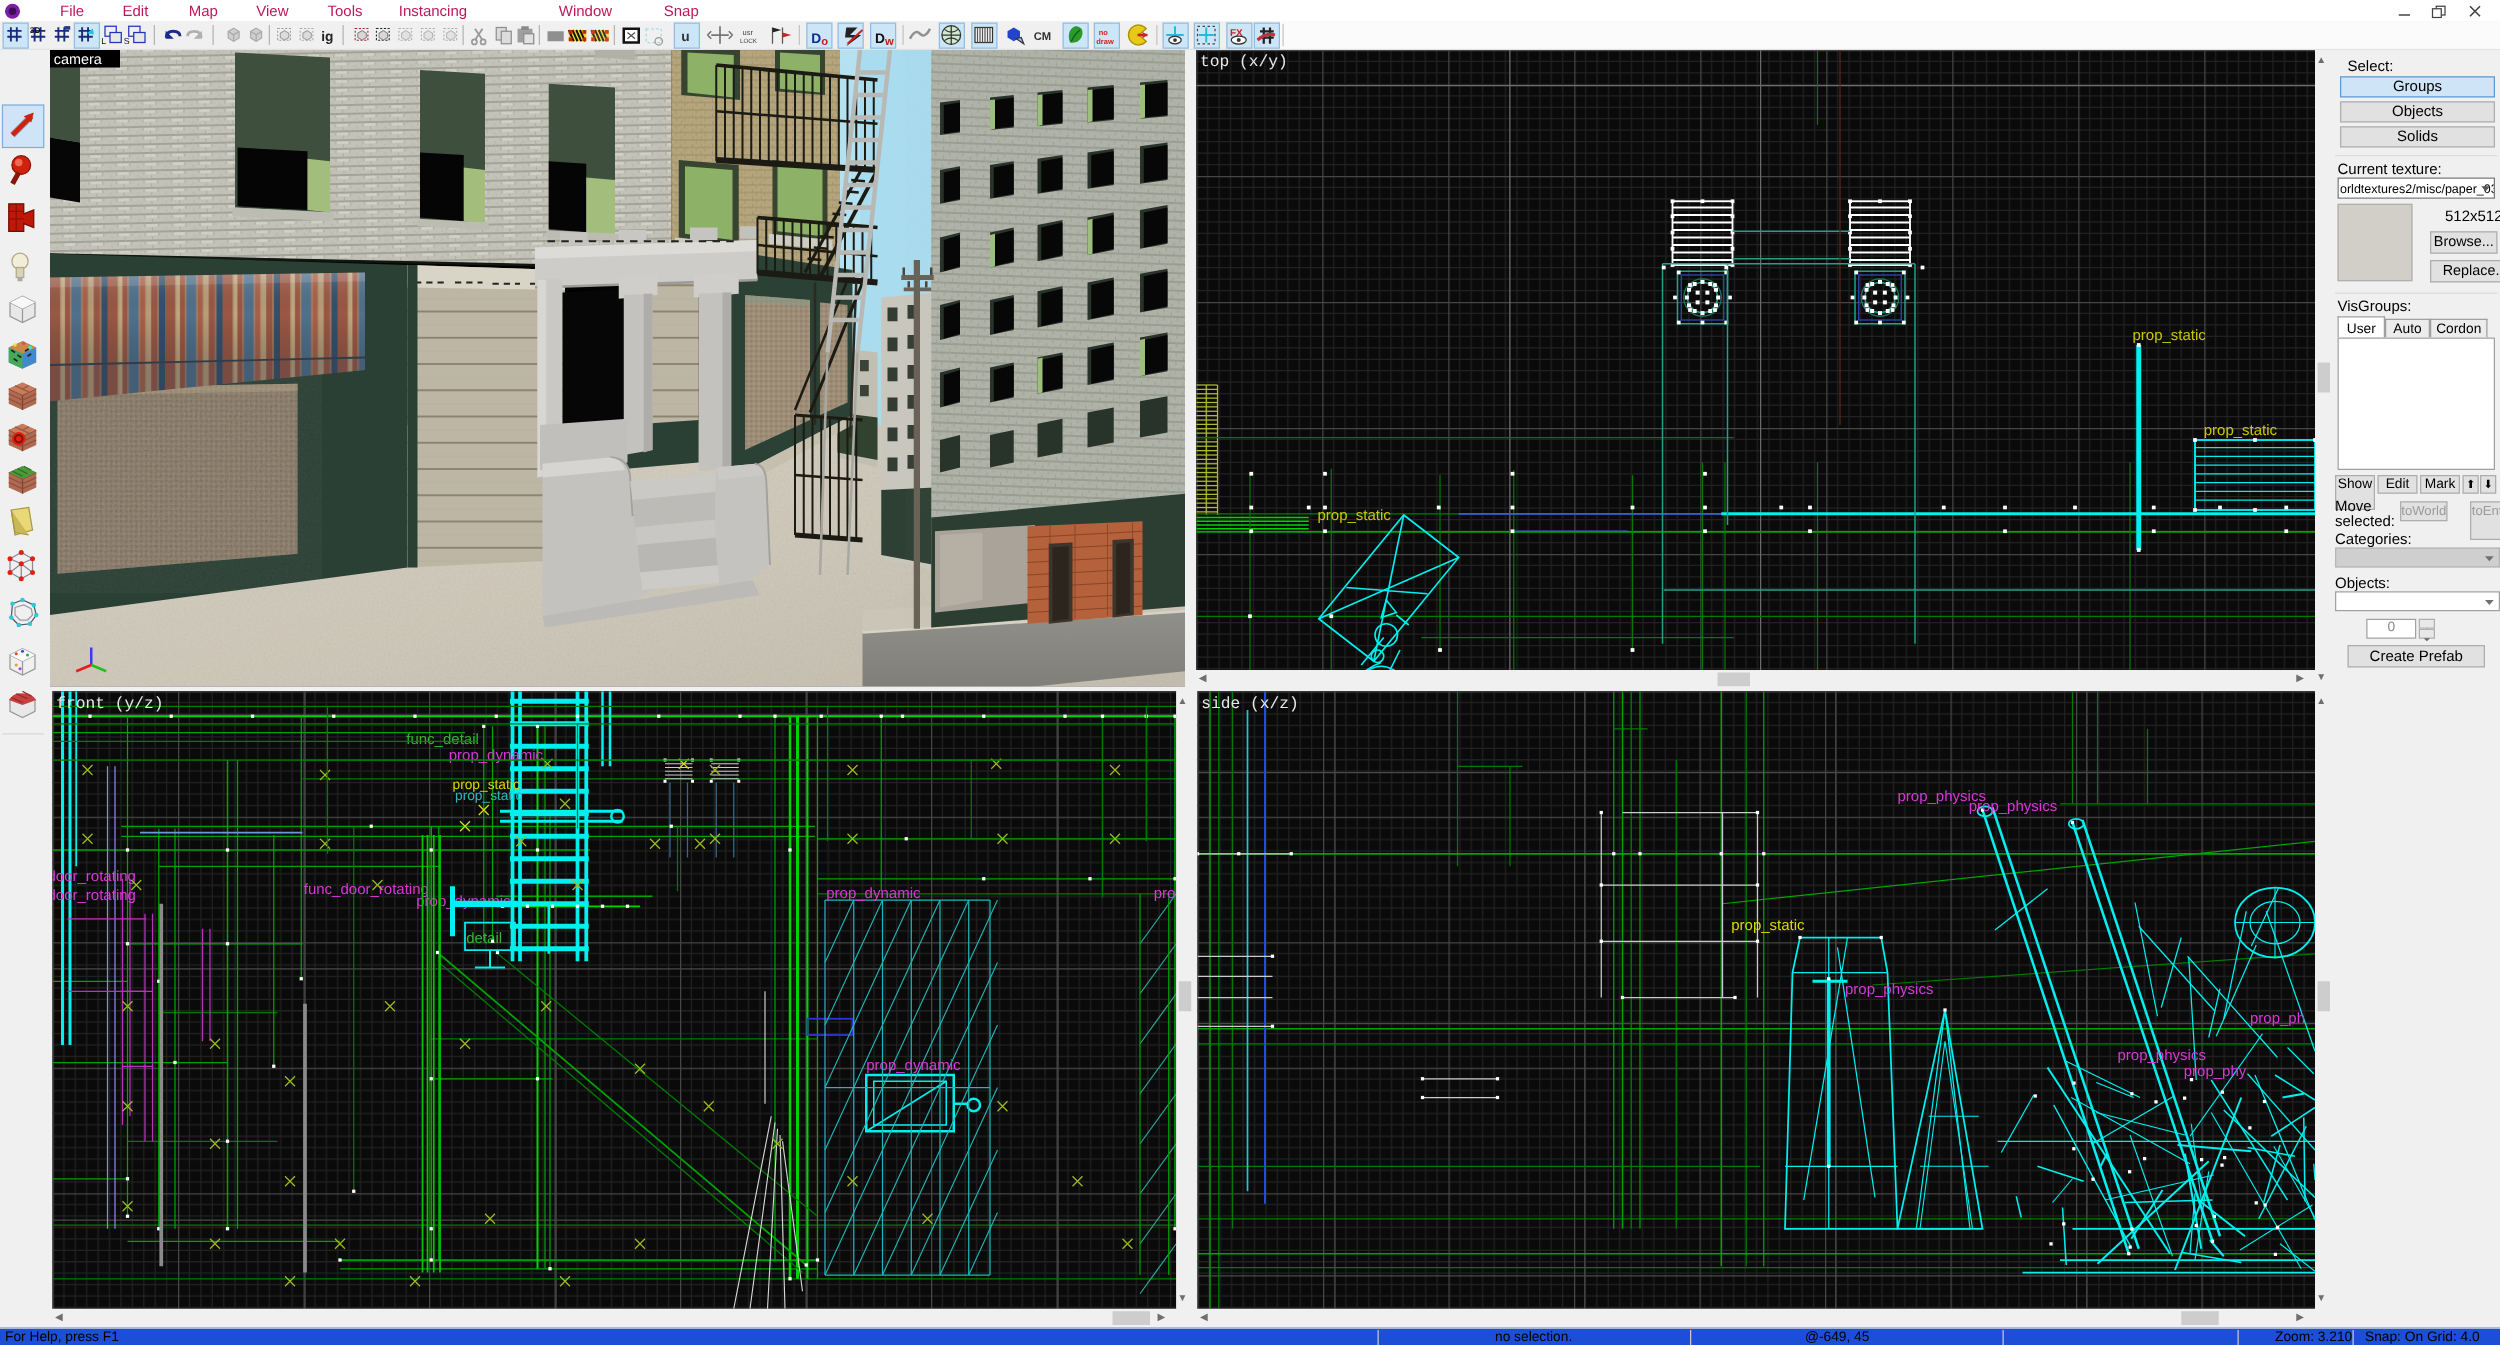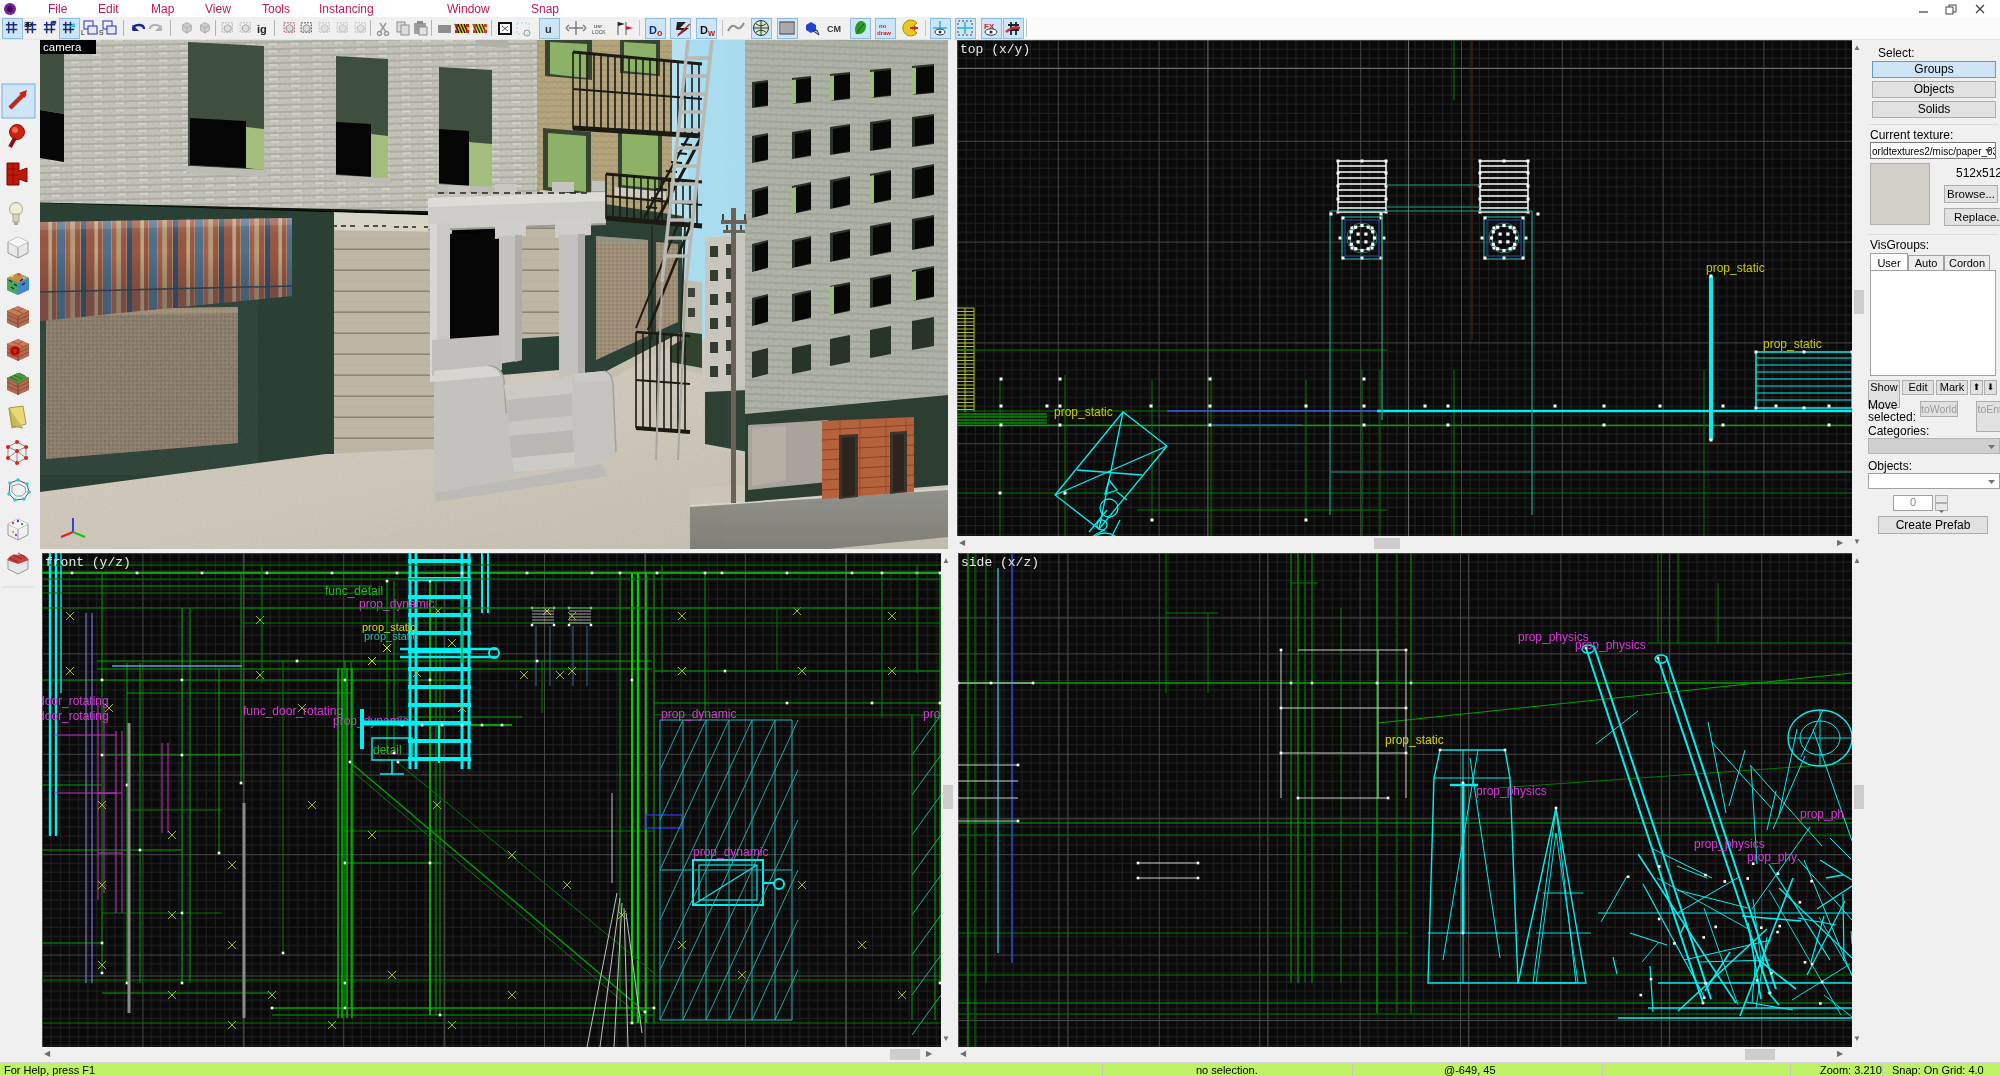--- a/index.html
+++ b/index.html
@@ -3,21 +3,21 @@
 <meta charset="utf-8">
 <style>
 html,body{margin:0;padding:0;width:2000px;height:1076px;overflow:hidden;background:#f0f0f0;
 font-family:"Liberation Sans",sans-serif;}
 *{box-sizing:border-box;}
 .abs{position:absolute;}
 #menubar{left:0;top:0;width:2000px;height:17px;background:#ffffff;font-size:12px;color:#be185d;}
 #menubar .mi{position:absolute;top:2px;}
 #toolbar{left:0;top:17px;width:2000px;height:23px;background:#f0f0f0;border-bottom:1px solid #e3e3e3;}
 #lefttools{left:0;top:40px;width:37px;height:1022px;background:#f0f0f0;}
-#statusbar{left:0;top:1062px;width:2000px;height:14px;background:#bef264;border-top:1px solid #d7d7d7;font-size:11px;color:#000;}
+#statusbar{left:0;top:1062px;width:2000px;height:14px;background:#1d4ed8;border-top:1px solid #d7d7d7;font-size:11px;color:#000;}
 .vp{background:#000;box-shadow:inset 0 0 0 1px #4a4a4a;}
 .sb{background:#f0f0f0;}
 .sbthumb{background:#cdcdcd;position:absolute;}
 .sbarrow{position:absolute;color:#6e6e6e;font-size:8px;line-height:12px;text-align:center;font-family:"Liberation Sans",sans-serif;}
 #rightpanel{left:1866px;top:40px;width:134px;height:1022px;background:#f0f0f0;font-size:12px;color:#000;}
 .btn{position:absolute;background:#e1e1e1;border:1px solid #adadad;font-size:12px;text-align:center;color:#000;}
 </style>
 </head>
 <body>
 

